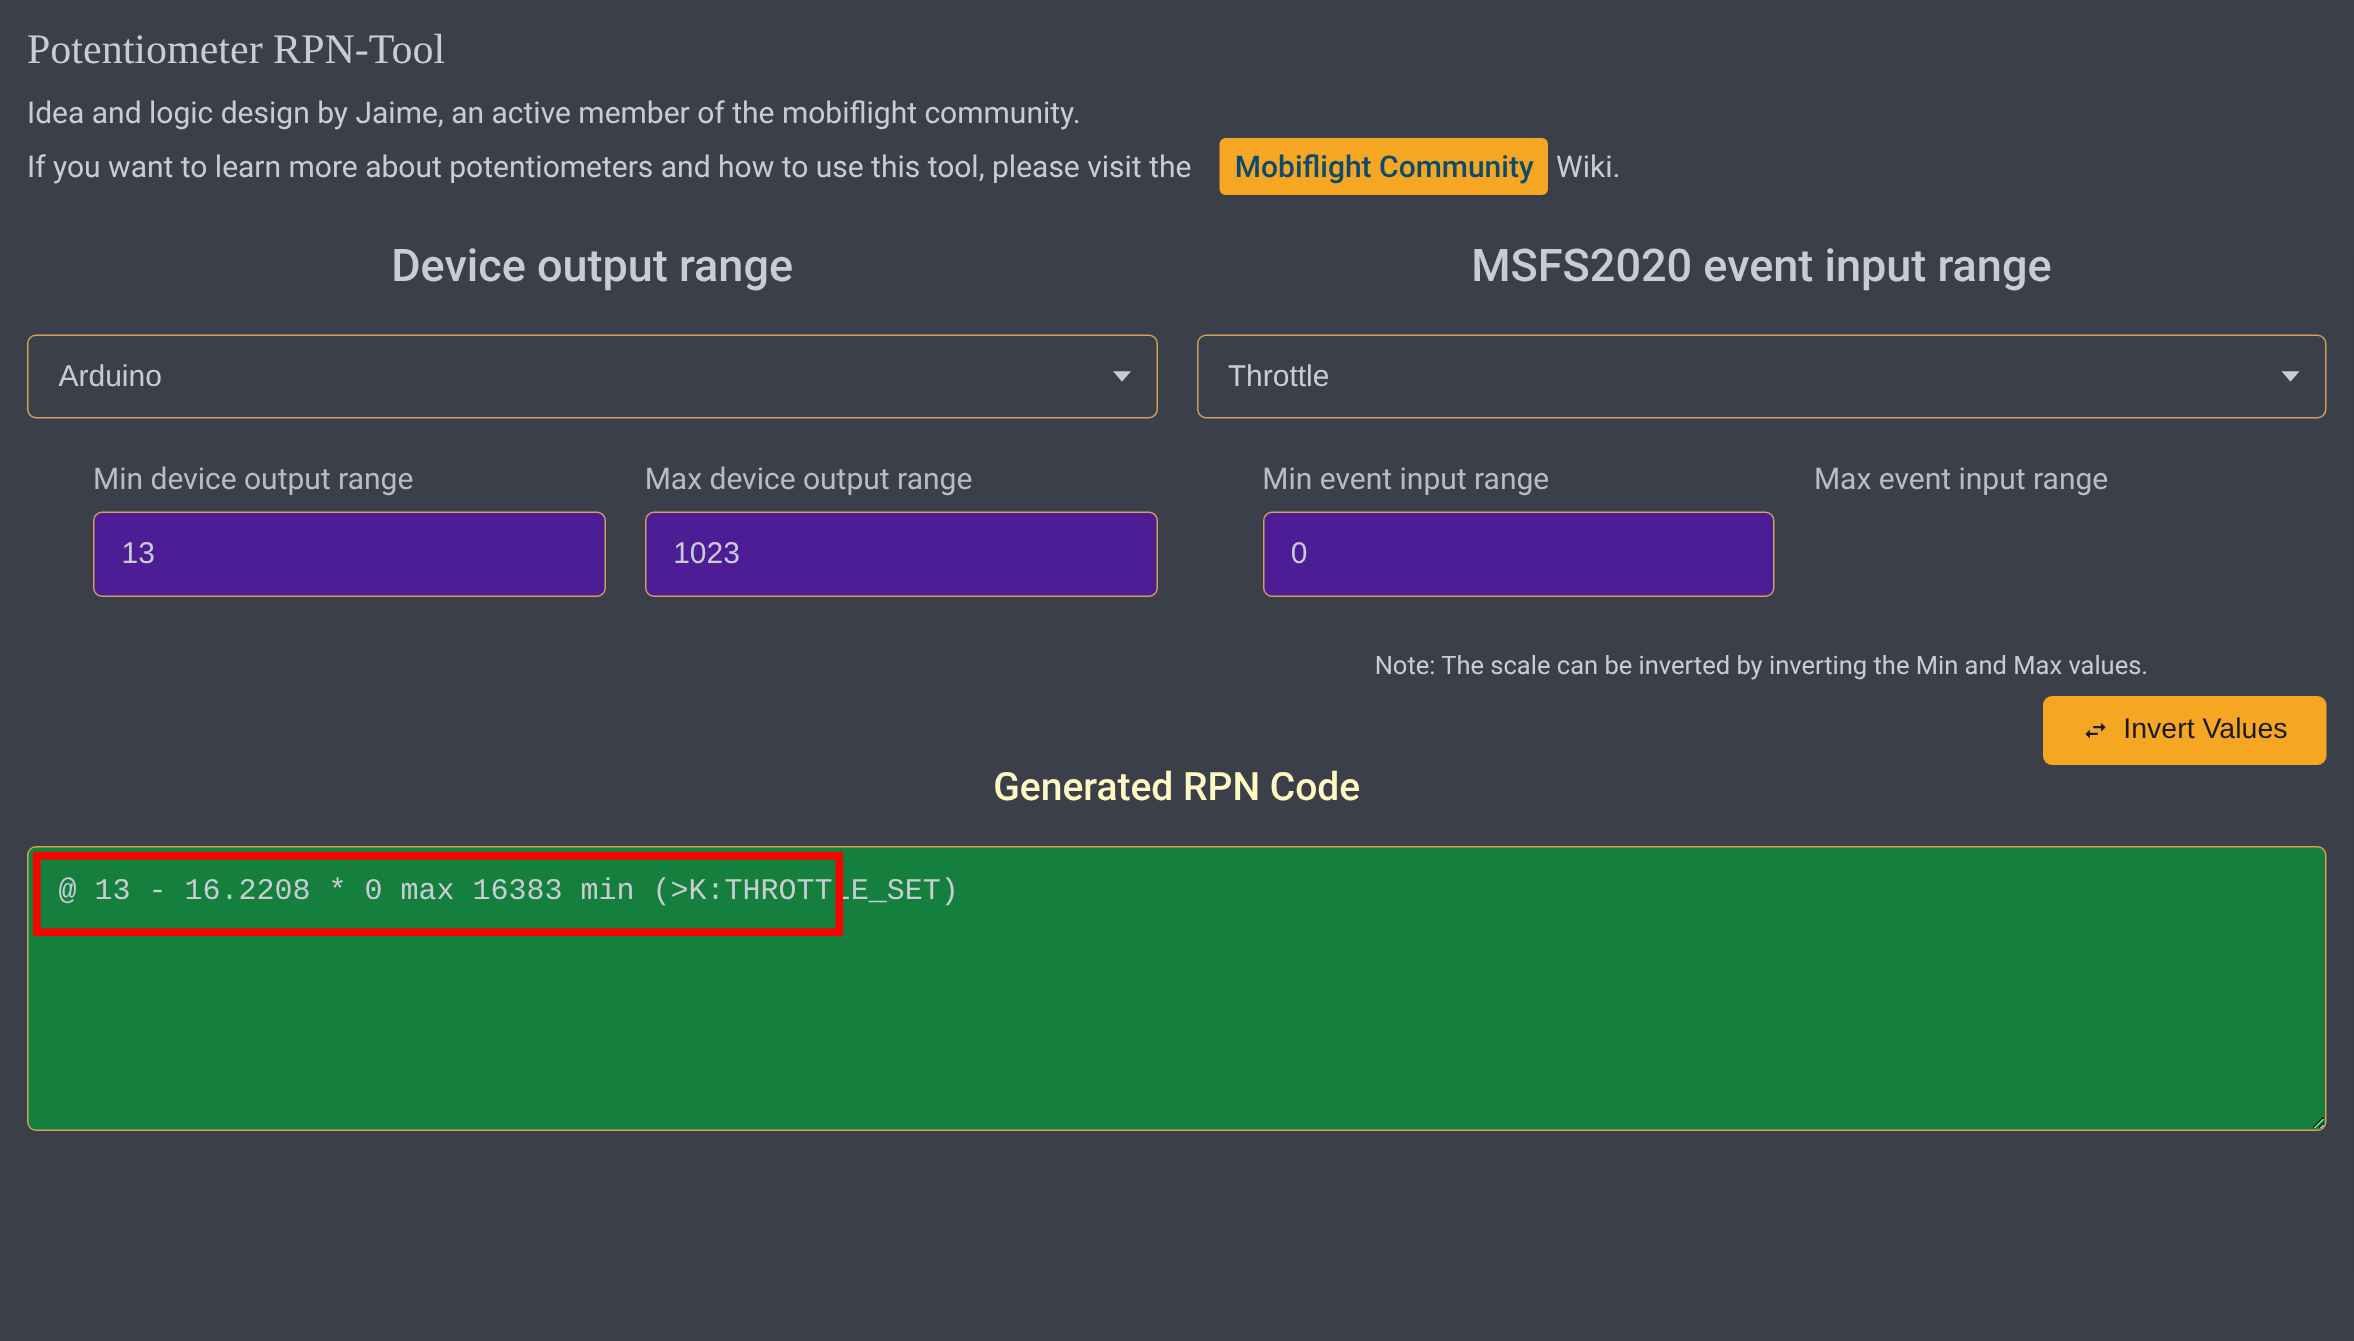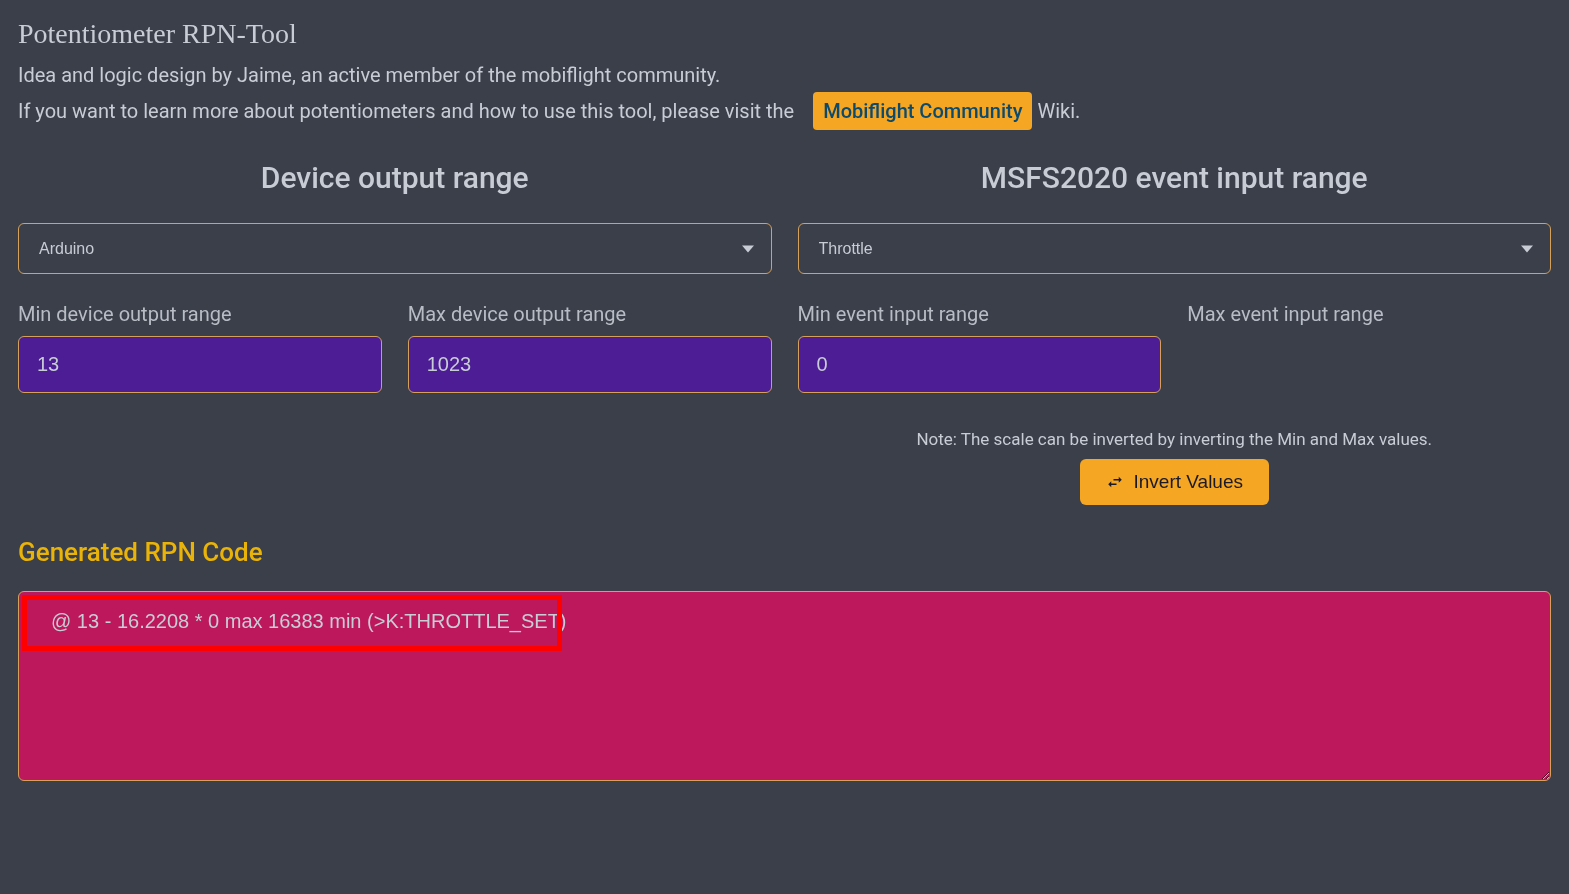--- a/index.html
+++ b/index.html
@@ -55,41 +55,42 @@
     .select-wrap {
       position: relative;
       margin-bottom: 28px;
     }
     select {
       width: 100%;
       background: #3a3f4a;
       border: 1px solid #d4a05a;
       border-radius: 6px;
       color: #c8ccd5;
-      font-size: 16px;
+      font-size: 20px;
       padding: 16px 20px;
       appearance: none;
       cursor: pointer;
     }
     .select-wrap::after {
       content: "";
       position: absolute;
       right: 18px;
       top: 50%;
       transform: translateY(-50%);
       width: 0;
       height: 0;
       border-left: 6px solid transparent;
       border-right: 6px solid transparent;
       border-top: 7px solid #c8ccd5;
       pointer-events: none;
     }
     .row {
       display: flex;
       gap: 26px;
+      margin-left: 44px;
     }
     .field {
       flex: 1;
     }
     label {
       color: #b8bcc5;
       font-size: 20px;
       display: block;
       margin-bottom: 10px;
     }
@@ -103,21 +104,21 @@
       padding: 16px 18px;
     }
     .note {
       color: #c8ccd5;
       font-size: 17px;
       text-align: center;
       margin-top: 36px;
     }
     .btn-row {
       display: flex;
-      justify-content: center;
+      justify-content: flex-end;
       margin-top: 10px;
     }
     .btn {
       background: #f5a623;
       color: #1a1a2a;
       border: none;
       border-radius: 6px;
       padding: 12px 26px;
       font-size: 19px;
       font-weight: 500;
@@ -125,41 +126,40 @@
       display: inline-flex;
       align-items: center;
       gap: 10px;
     }
     .swap-icon {
       display: inline-block;
       width: 18px;
       height: 18px;
     }
     .gen-title {
-      color: #eab308;
+      color: #fef9c3;
       font-size: 26px;
       font-weight: 500;
-      text-align: left;
-      margin-top: 32px;
+      text-align: center;
       margin-bottom: 24px;
     }
     .output-wrap {
       position: relative;
     }
     textarea {
       width: 100%;
       height: 190px;
-      background: #be185d;
+      background: #15803d;
       border: 1px solid #d4a05a;
       border-radius: 6px;
       color: #c8ccd5;
       font-size: 20px;
-      padding: 18px 32px;
+      padding: 18px 20px;
       resize: vertical;
-      font-family: Liberation Sans, sans-serif;
+      font-family: Liberation Mono, monospace;
     }
     .highlight-box {
       position: absolute;
       top: 4px;
       left: 4px;
       width: 540px;
       height: 56px;
       border: 5px solid #ff0000;
       pointer-events: none;
     }

